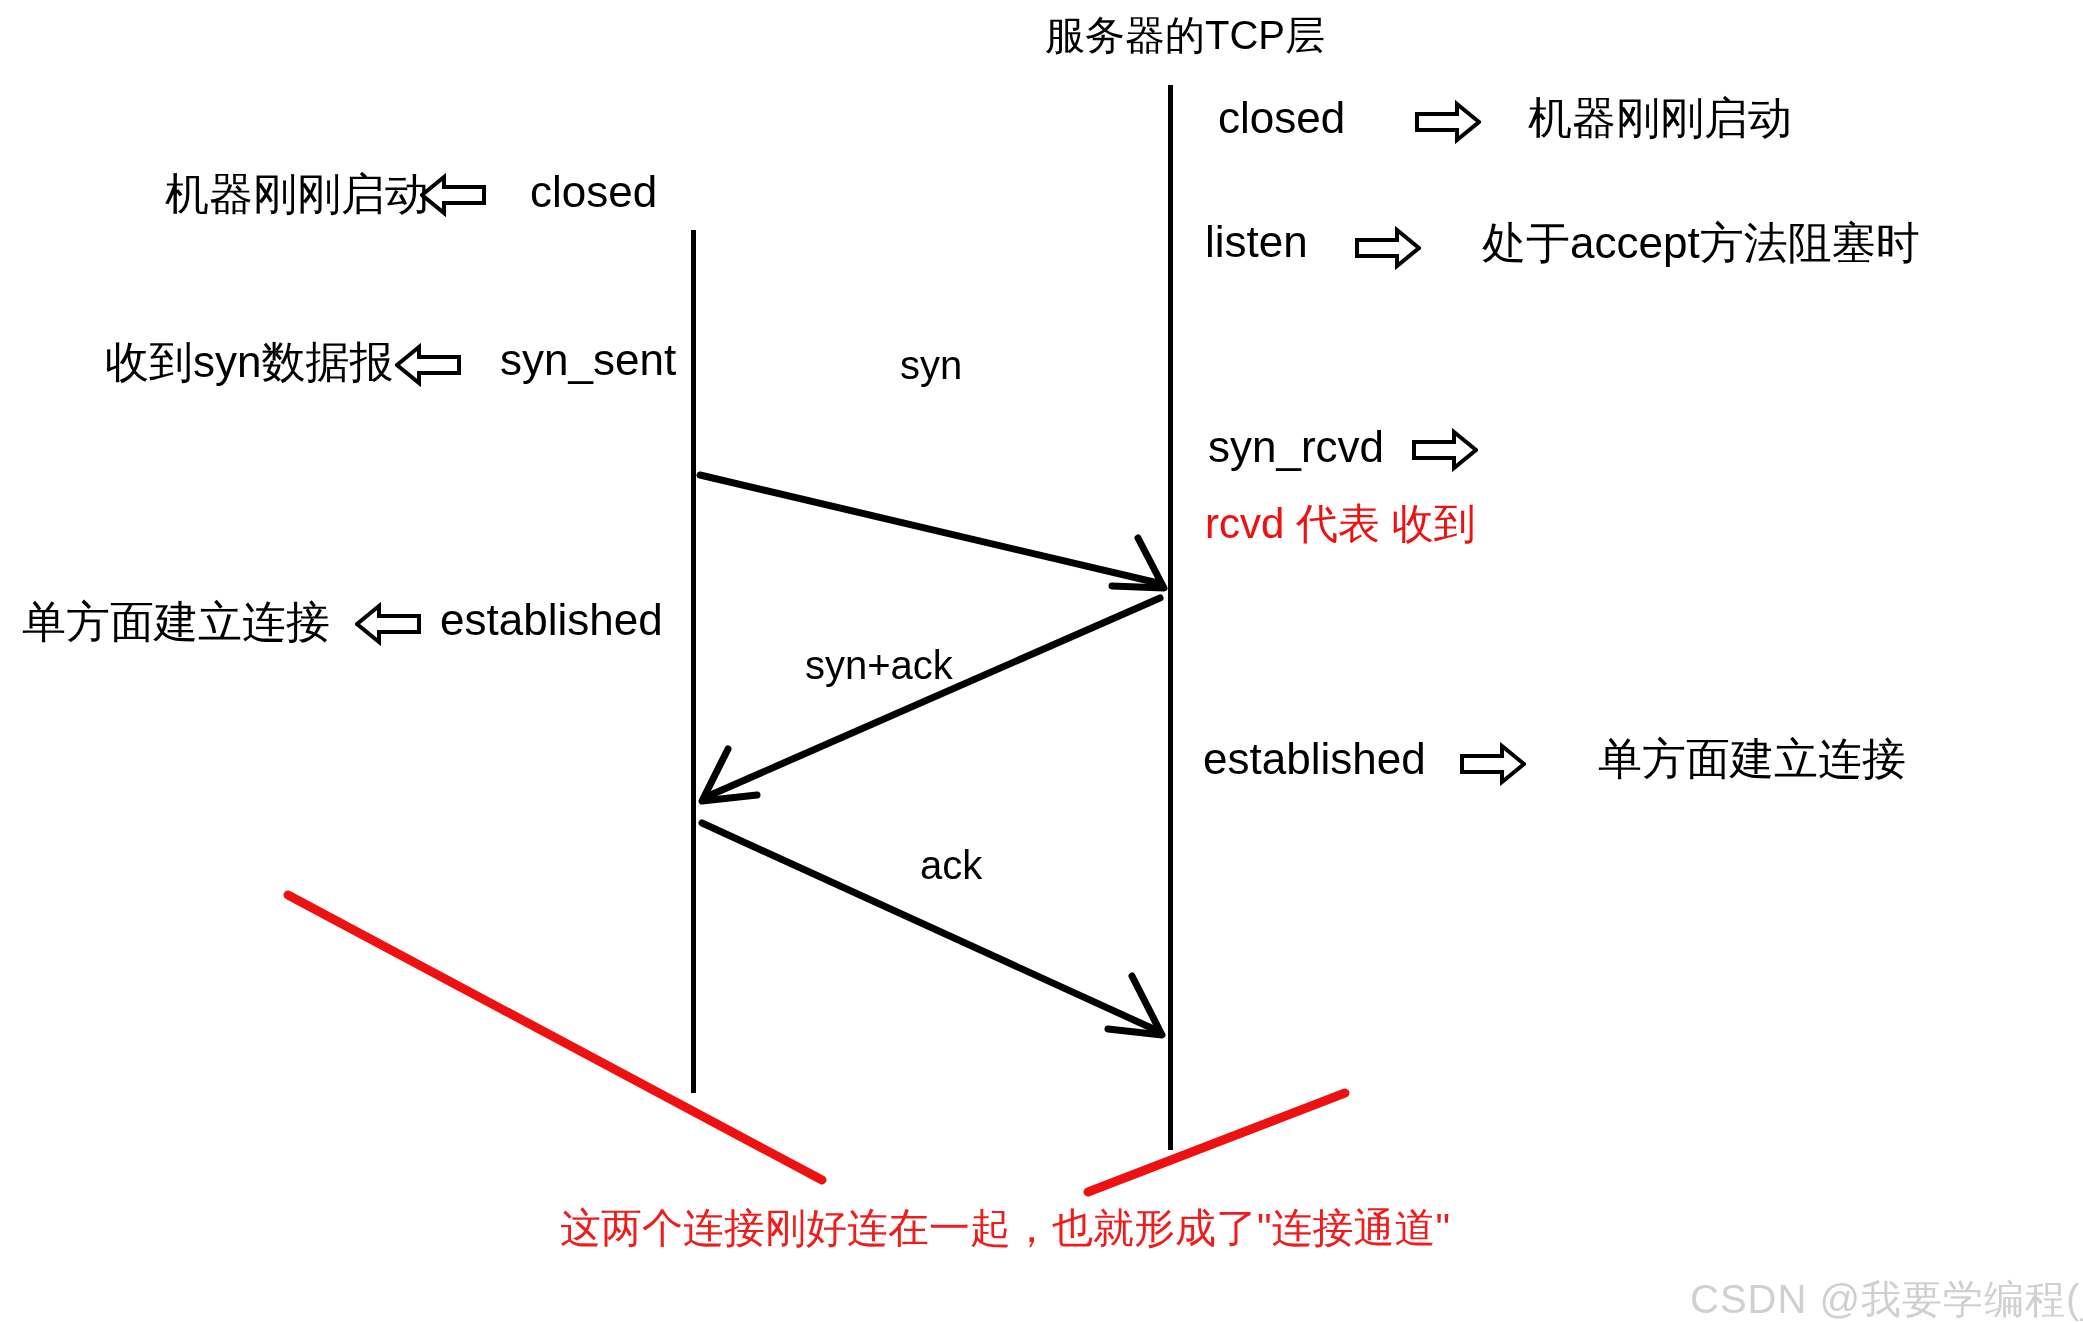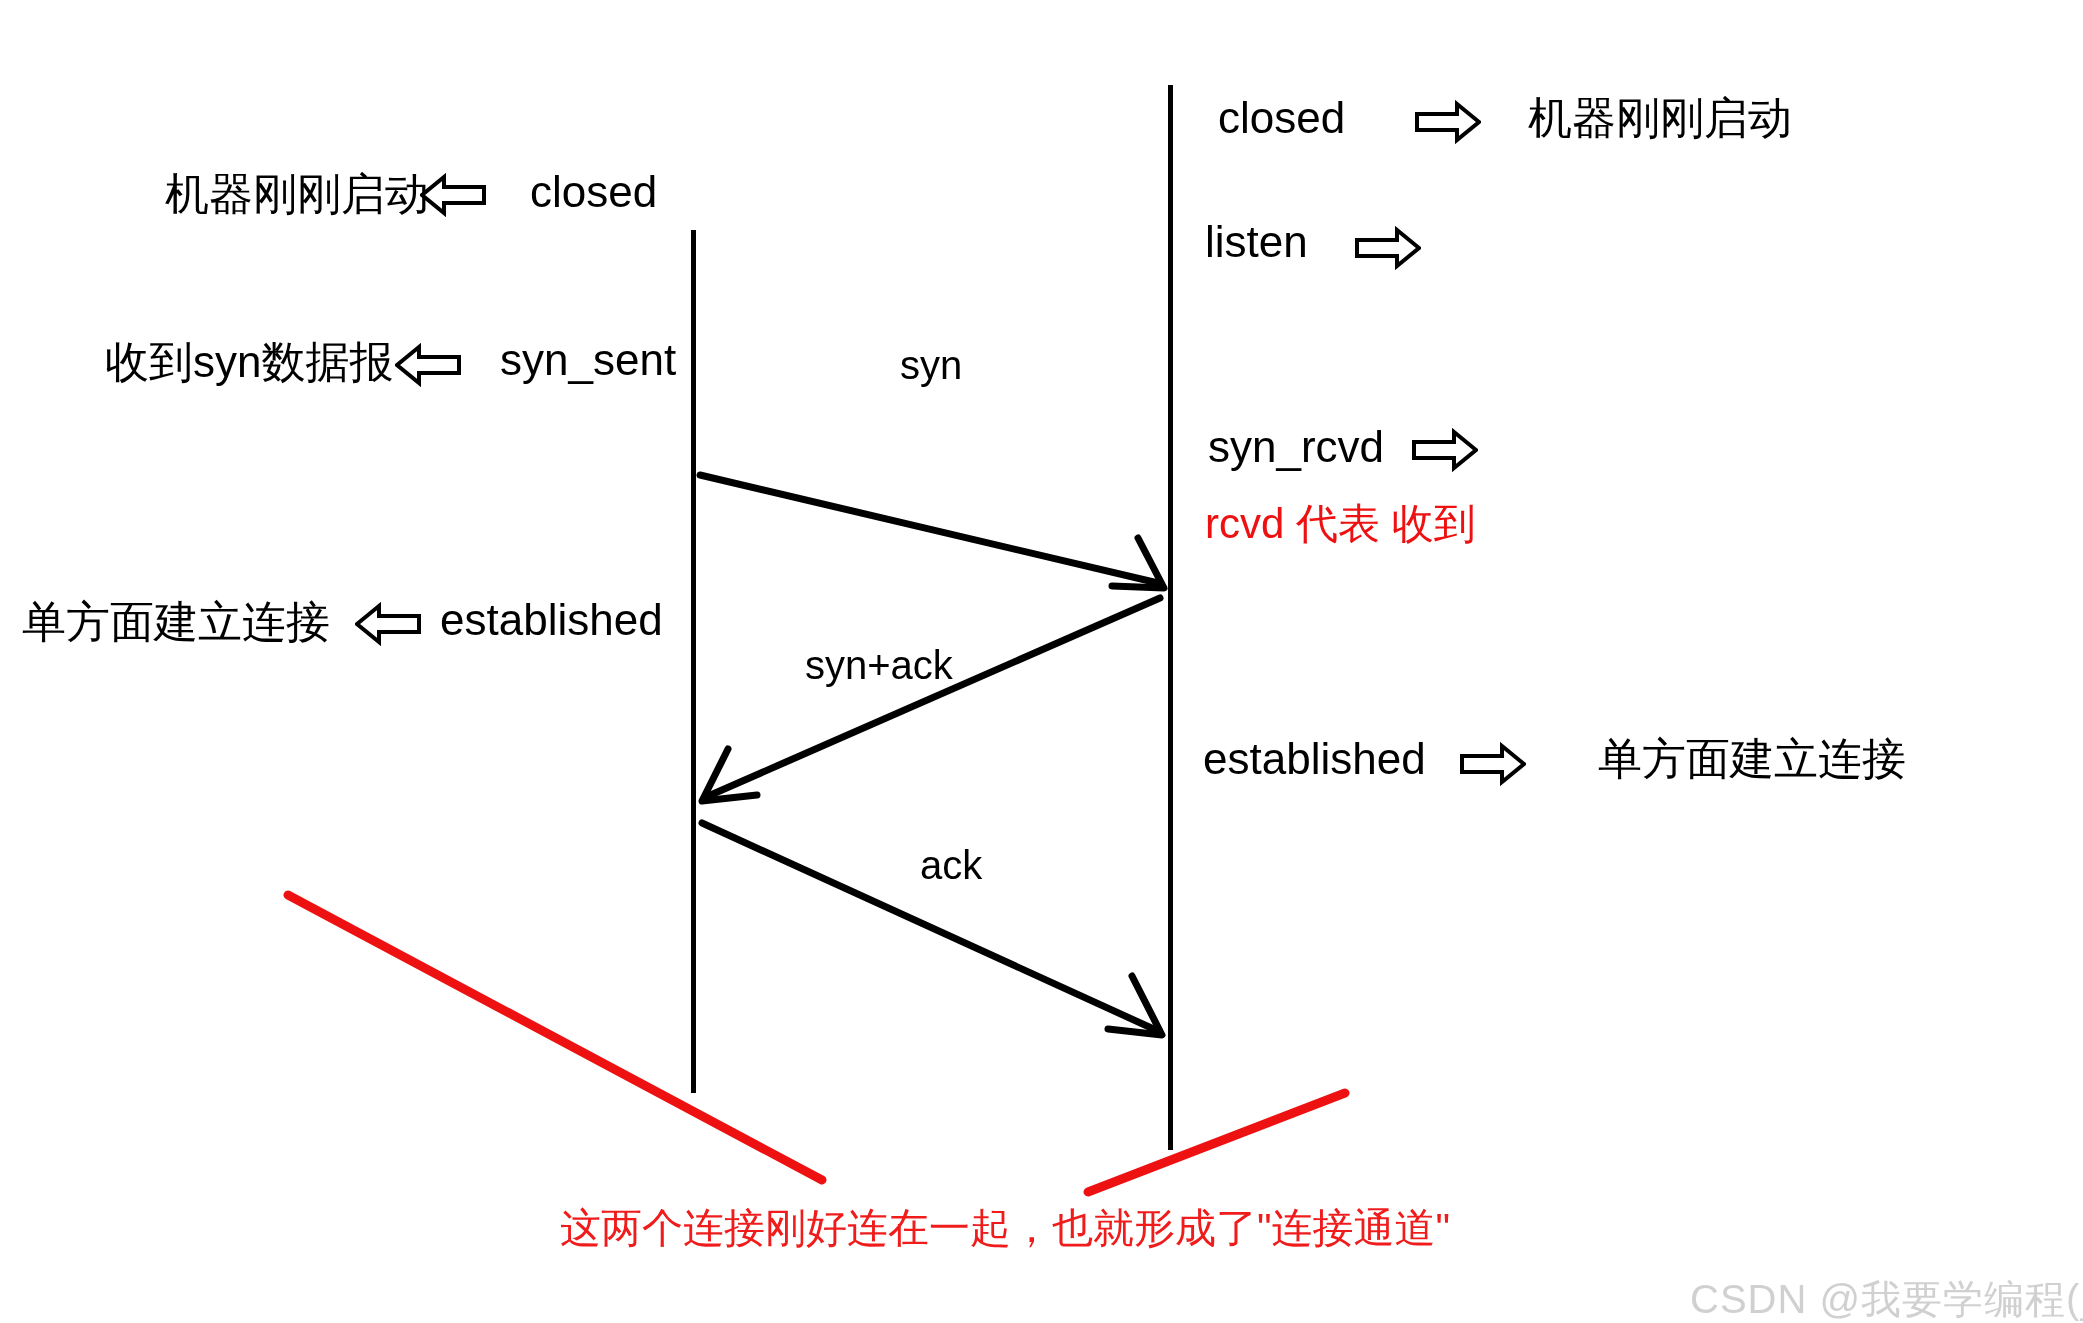--- a/index.html
+++ b/index.html
@@ -67,20 +67,21 @@
     letter-spacing: 1px;
   }
   .blockarrow { position: absolute; }
 </style>
 </head>
 <body>
 
 <div id="stage">
 
 
+  <div class="lbl hdr" style="left:1045px; top:15px;">服务器的TCP层</div>
 
   <div class="vline" style="left:691px; top:230px; height:863px;"></div>
   <div class="vline" style="left:1168px; top:85px; height:1065px;"></div>
 
   <div class="lbl desc" style="left:165px; top:172px;">机器刚刚启动</div>
   <div class="blockarrow" style="left:420px; top:173px;">
     <svg width="66" height="44" viewBox="0 0 66 44">
       <polygon points="2,22 24,4 24,14 64,14 64,30 24,30 24,40" fill="#ffffff" stroke="#000000" stroke-width="4" stroke-linejoin="miter"></polygon>
     </svg>
   </div>
@@ -109,20 +110,21 @@
     </svg>
   </div>
   <div class="lbl desc" style="left:1528px; top:96px;">机器刚刚启动</div>
 
   <div class="lbl state" style="left:1205px; top:220px;">listen</div>
   <div class="blockarrow" style="left:1355px; top:226px;">
     <svg width="66" height="44" viewBox="0 0 66 44">
       <polygon points="64,22 42,4 42,14 2,14 2,30 42,30 42,40" fill="#ffffff" stroke="#000000" stroke-width="4" stroke-linejoin="miter"></polygon>
     </svg>
   </div>
+  <div class="lbl desc" style="left:1482px; top:221px;">处于accept方法阻塞时</div>
 
   <div class="lbl state" style="left:1208px; top:425px;">syn_rcvd</div>
   <div class="blockarrow" style="left:1412px; top:428px;">
     <svg width="66" height="44" viewBox="0 0 66 44">
       <polygon points="64,22 42,4 42,14 2,14 2,30 42,30 42,40" fill="#ffffff" stroke="#000000" stroke-width="4" stroke-linejoin="miter"></polygon>
     </svg>
   </div>
   <div class="lbl red" style="left:1205px; top:503px;">rcvd 代表 收到</div>
 
   <div class="lbl state" style="left:1203px; top:737px;">established</div>

